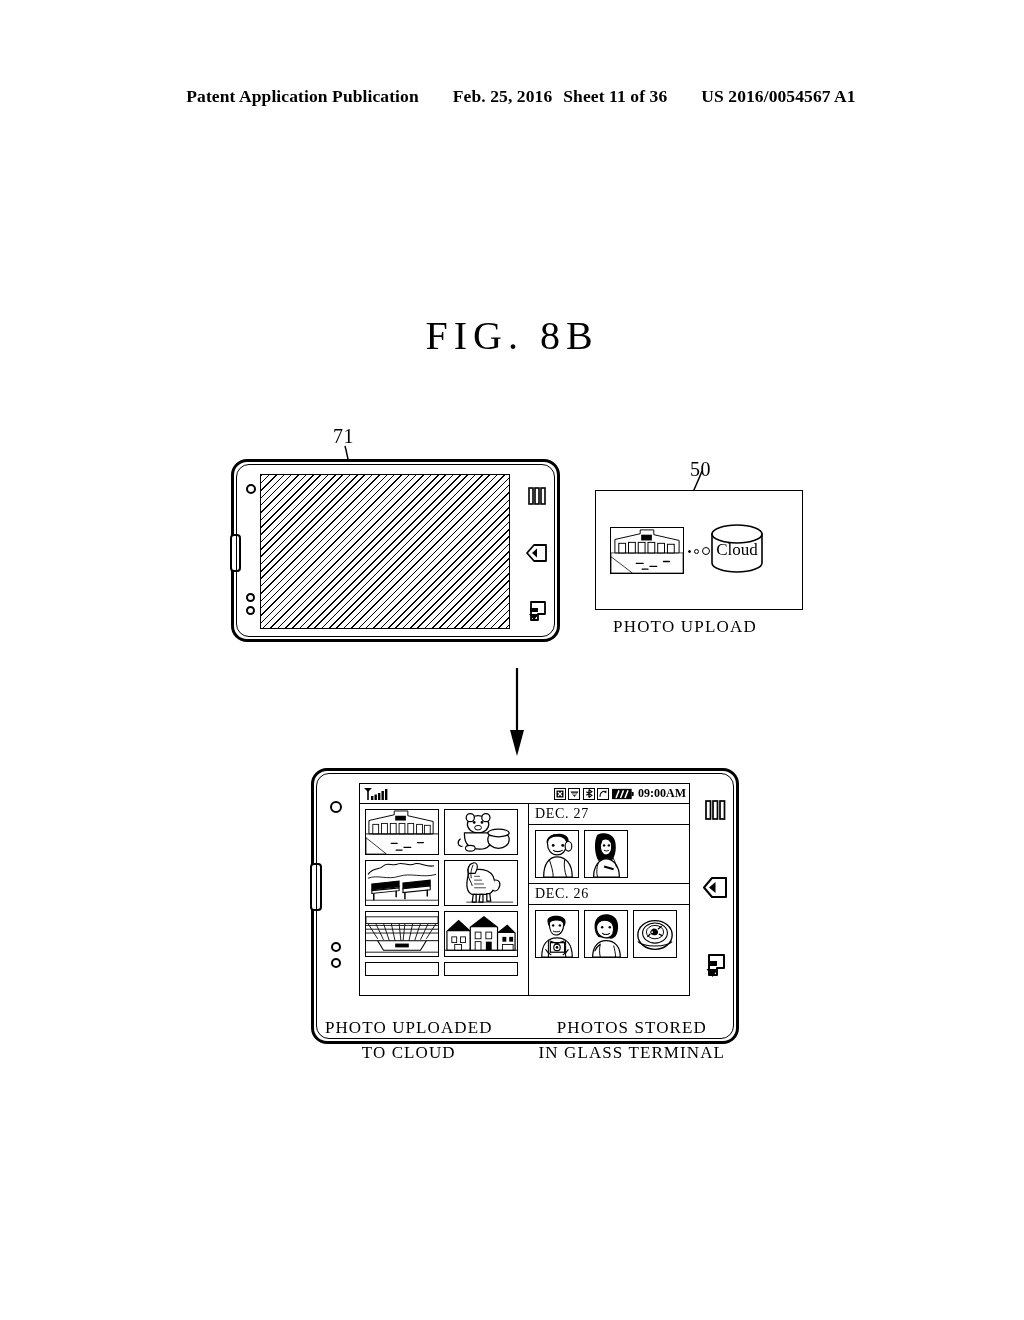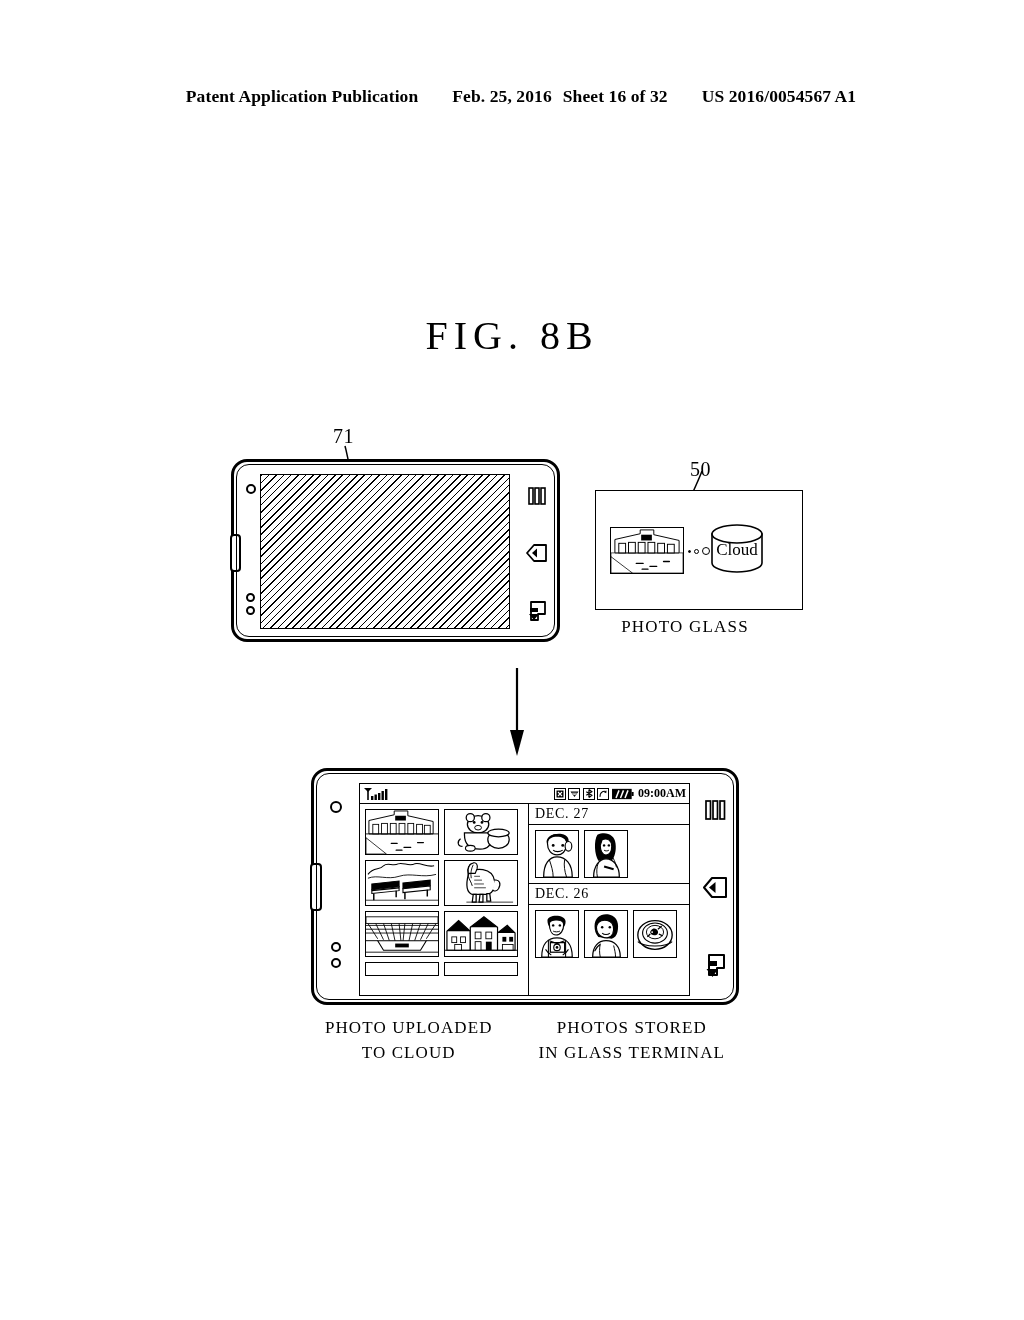--- a/index.html
+++ b/index.html
@@ -180,21 +180,21 @@
     position: absolute;
     left: 505px;
     top: 668px;
   }
 
   
   #device-bottom {
     left: 311px;
     top: 768px;
     width: 428px;
-    height: 237px;
+    height: 276px;
   }
   #screen-bottom {
     position: absolute;
     left: 45px;
     top: 12px;
     width: 331px;
     height: 213px;
     border: 1.6px solid #000;
     box-sizing: border-box;
     background: #fff;
@@ -322,21 +322,21 @@
   .cap-line { display: block; white-space: nowrap; }
 </style>
 </head>
 <body>
 
 <div class="pub-header">
   <span class="h-slot">Patent Application Publication</span>
   <span class="gap-a"></span>
   <span class="h-slot">Feb. 25, 2016</span>
   <span class="gap-b"></span>
-  <span class="h-slot">Sheet 16 of 32</span>
+  <span class="h-slot">Sheet 11 of 36</span>
   <span class="gap-c"></span>
   <span class="h-slot">US 2016/0054567 A1</span>
 </div>
 
 <div class="fig-title">FIG.  8B</div>
 
 <div class="ref-num" id="ref-52">71</div>
 <svg class="leader" style="left:333px; top:446px;" width="40" height="28">
   <path d="M12,0 C14,8 16,14 17,27" fill="none" stroke="#000" stroke-width="1.5"></path>
 </svg>
@@ -406,21 +406,21 @@
 
   <div class="cloud-cyl" style="left:114px; top:33px; width:54px; height:49px;">
     <svg width="54" height="49" viewBox="0 0 54 49">
       <path d="M2,10 L2,39 A25,9 0 0 0 52,39 L52,10 Z" fill="#fff" stroke="#000" stroke-width="1.6"></path>
       <ellipse cx="27" cy="10" rx="25" ry="9" fill="#fff" stroke="#000" stroke-width="1.6"></ellipse>
       <text x="27" y="31" text-anchor="middle" font-family="Liberation Serif, serif" font-size="17" fill="#000">Cloud</text>
     </svg>
   </div>
 </div>
 
-<div id="upload-caption">PHOTO GLASS</div>
+<div id="upload-caption">PHOTO UPLOAD</div>
 
 <svg id="flow-arrow" width="24" height="90" viewBox="0 0 24 90">
   <line x1="12" y1="0" x2="12" y2="70" stroke="#000" stroke-width="2.2"></line>
   <path d="M12,88 L5,62 L19,62 Z" fill="#000"></path>
 </svg>
 
 <div class="device" id="device-bottom">
   <div class="cam-dot" style="left:16px; top:30px; width:8px; height:8px;"></div>
   <div class="cam-dot" style="left:17px; top:171px; width:6px; height:6px;"></div>
   <div class="cam-dot" style="left:17px; top:187px; width:6px; height:6px;"></div>

